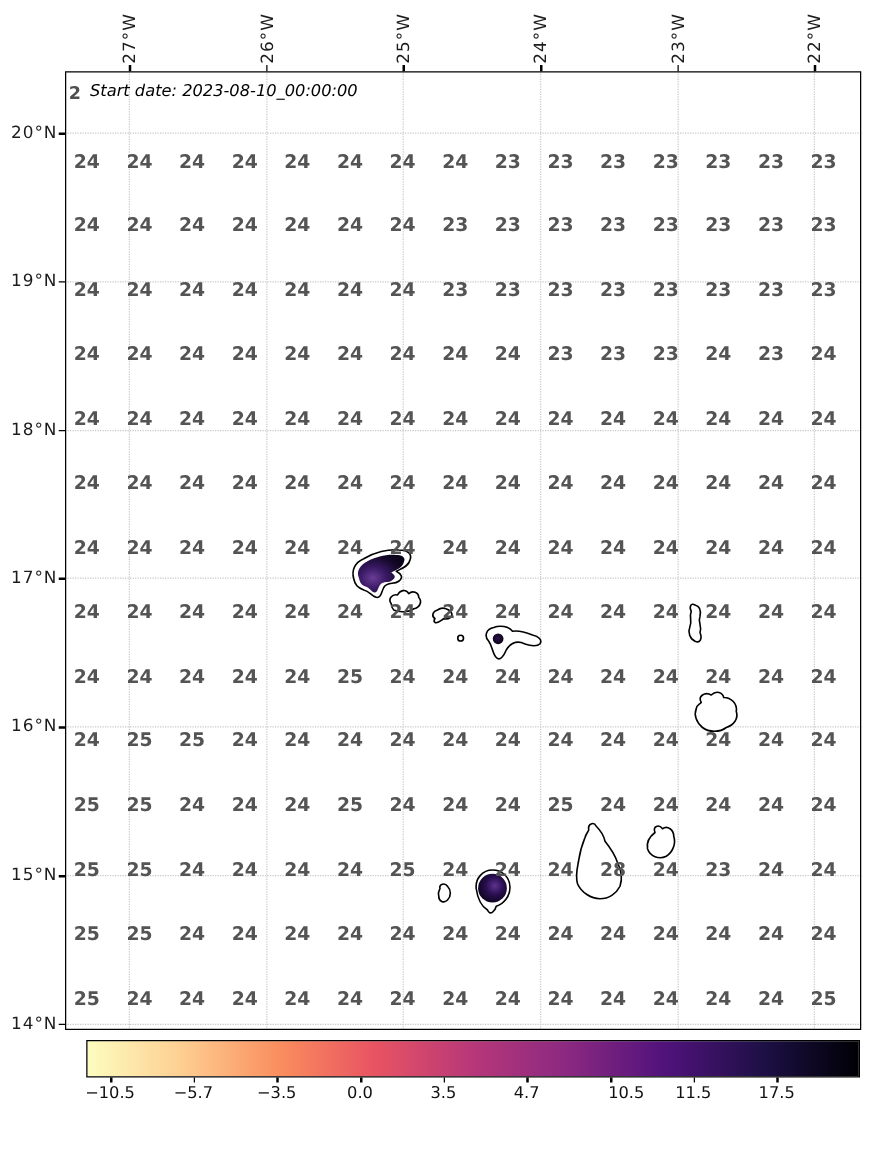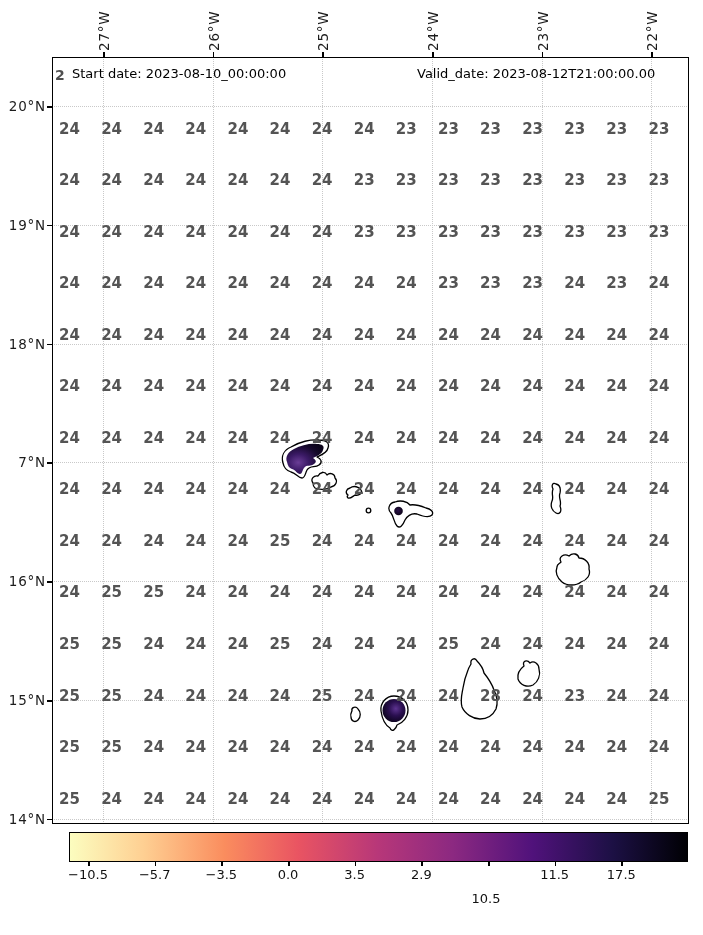--- a/index.html
+++ b/index.html
@@ -31,22 +31,21 @@
   .patch{stroke:none;}
 </style>
 </head>
 <body>
 
 <div id="fig">
 
   <div class="frame"></div>
 
   <div class="stray" style="left:55px;top:67px;">2</div>
-  <div class="hdr" style="left:72px;top:66px;">Start date: 2023-08-10_00:00:00</div>
-  <div class="hdr" style="left:417px;top:66px;">Valid_date: 2023-08-12T21:00:00.00</div>
+  <div class="hdr" style="left:72px;top:66px;font-style:italic;">Start date: 2023-08-10_00:00:00</div>
 
   <svg id="islands" width="703" height="935" viewBox="0 0 703 935">
     <defs>
       <radialGradient id="gSA" cx="32%" cy="62%" r="78%">
         <stop offset="0%" stop-color="#6a3d96"></stop>
         <stop offset="35%" stop-color="#3b1a66"></stop>
         <stop offset="75%" stop-color="#140829"></stop>
         <stop offset="100%" stop-color="#0a0318"></stop>
       </radialGradient>
       <radialGradient id="gFogo" cx="58%" cy="42%" r="68%">
@@ -114,21 +113,21 @@
     <div class="tick-left" style="left: 47px; top: 106px;"></div>
     <div class="lat-label" style="left: 2px; top: 98px;">20°N</div>
     <div class="hgrid" style="left: 52px; top: 224.8px; width: 637px;"></div>
     <div class="tick-left" style="left: 47px; top: 224.8px;"></div>
     <div class="lat-label" style="left: 2px; top: 216.8px;">19°N</div>
     <div class="hgrid" style="left: 52px; top: 343.6px; width: 637px;"></div>
     <div class="tick-left" style="left: 47px; top: 343.6px;"></div>
     <div class="lat-label" style="left: 2px; top: 335.6px;">18°N</div>
     <div class="hgrid" style="left: 52px; top: 462.4px; width: 637px;"></div>
     <div class="tick-left" style="left: 47px; top: 462.4px;"></div>
-    <div class="lat-label" style="left: 2px; top: 454.4px;">7°N</div>
+    <div class="lat-label" style="left: 2px; top: 454.4px;">17°N</div>
     <div class="hgrid" style="left: 52px; top: 581.2px; width: 637px;"></div>
     <div class="tick-left" style="left: 47px; top: 581.2px;"></div>
     <div class="lat-label" style="left: 2px; top: 573.2px;">16°N</div>
     <div class="hgrid" style="left: 52px; top: 700px; width: 637px;"></div>
     <div class="tick-left" style="left: 47px; top: 700px;"></div>
     <div class="lat-label" style="left: 2px; top: 692px;">15°N</div>
     <div class="hgrid" style="left: 52px; top: 818.8px; width: 637px;"></div>
     <div class="tick-left" style="left: 47px; top: 818.8px;"></div>
     <div class="lat-label" style="left: 2px; top: 810.8px;">14°N</div>
     <div class="gridnum" style="left: 56.5px; top: 118.5px;">24</div>
@@ -345,20 +344,20 @@
     <div class="cb-lab" style="left: 88.0462px;">−10.5</div>
     <div class="cb-tick" style="left: 154.708px;"></div>
     <div class="cb-lab" style="left: 154.708px;">−5.7</div>
     <div class="cb-tick" style="left: 221.369px;"></div>
     <div class="cb-lab" style="left: 221.369px;">−3.5</div>
     <div class="cb-tick" style="left: 288.031px;"></div>
     <div class="cb-lab" style="left: 288.031px;">0.0</div>
     <div class="cb-tick" style="left: 354.692px;"></div>
     <div class="cb-lab" style="left: 354.692px;">3.5</div>
     <div class="cb-tick" style="left: 421.354px;"></div>
-    <div class="cb-lab" style="left: 421.354px;">2.9</div>
+    <div class="cb-lab" style="left: 421.354px;">4.7</div>
     <div class="cb-tick" style="left: 488.015px;"></div>
-    <div class="cb-lab" style="left: 486px; margin-top: 24px;">10.5</div>
+    <div class="cb-lab" style="left: 501px;">10.5</div>
     <div class="cb-tick" style="left: 554.677px;"></div>
     <div class="cb-lab" style="left: 554.677px;">11.5</div>
     <div class="cb-tick" style="left: 621.338px;"></div>
     <div class="cb-lab" style="left: 621.338px;">17.5</div>
   </div>
 
 </body></html>

